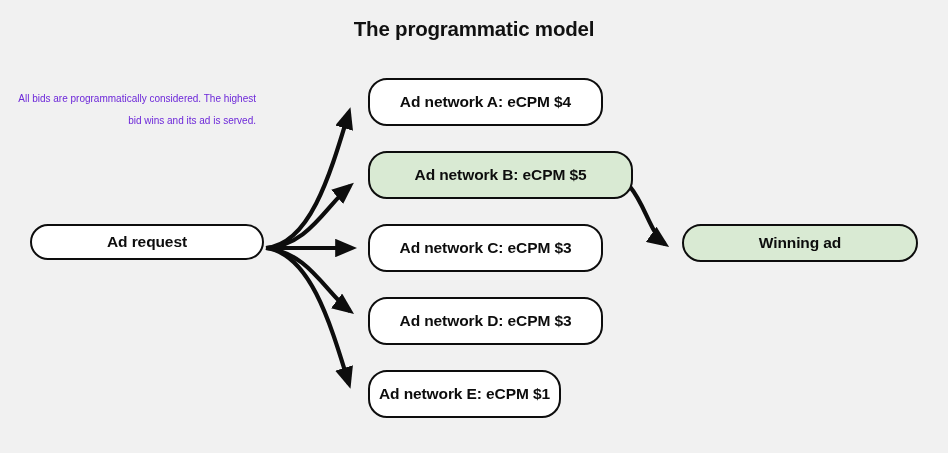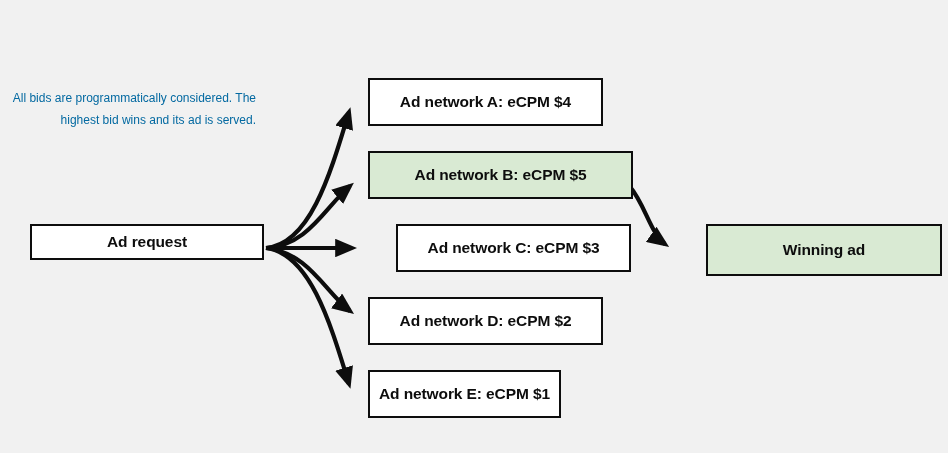--- a/index.html
+++ b/index.html
@@ -23,21 +23,21 @@
     left: 0;
     top: 0;
     width: 948px;
     height: 453px;
     pointer-events: none;
   }
   .node {
     position: absolute;
     box-sizing: border-box;
     border: 2px solid #0d0d0d;
-    border-radius: 0;
+    border-radius: 19px;
     background: #ffffff;
     display: flex;
     align-items: center;
     justify-content: center;
     font-weight: bold;
     font-size: 15.5px;
     color: #0d0d0d;
     letter-spacing: -0.1px;
     line-height: 1;
   }
@@ -54,38 +54,39 @@
     font-weight: bold;
     color: #111111;
     letter-spacing: -0.2px;
   }
   #caption {
     position: absolute;
     left: 8px;
     top: 88px;
     width: 248px;
     text-align: right;
-    font-size: 12px;
+    font-size: 10px;
     line-height: 21.5px;
-    color: #0369a1;
+    color: #6d28d9;
     font-weight: normal;
   }
   #node-ad-request { left: 30px;  top: 224px; width: 234px; height: 36px; }
   #node-network-a  { left: 368px; top: 78px;  width: 235px; height: 48px; }
   #node-network-b  { left: 368px; top: 151px; width: 265px; height: 48px; }
-  #node-network-c  { left: 368px; top: 224px; width: 235px; height: 48px; margin-left: 28px; }
+  #node-network-c  { left: 368px; top: 224px; width: 235px; height: 48px; }
   #node-network-d  { left: 368px; top: 297px; width: 235px; height: 48px; }
   #node-network-e  { left: 368px; top: 370px; width: 193px; height: 48px; }
-  #node-winning-ad { left: 706px; top: 224px; width: 236px; height: 52px; }
+  #node-winning-ad { left: 682px; top: 224px; width: 236px; height: 38px; }
 </style>
 </head>
 <body>
 
 <div id="canvas">
 
+  <div id="page-title">The programmatic model</div>
 
   <div id="caption">All bids are programmatically considered. The highest bid wins and its ad is served.</div>
 
   <svg id="arrow-layer" viewBox="0 0 948 453">
     <defs>
       <marker id="head" markerWidth="5.2" markerHeight="4.4" refX="4.0" refY="2.2" orient="auto" markerUnits="strokeWidth">
         <path d="M 0 0 L 5.2 2.2 L 0 4.4 z" fill="#0d0d0d"></path>
       </marker>
     </defs>
     <g fill="none" stroke="#0d0d0d" stroke-width="4.2" stroke-linecap="butt" marker-end="url(#head)">
@@ -108,21 +109,21 @@
 
   <div class="node green" id="node-network-b">
     <span>Ad network B: eCPM $5</span>
   </div>
 
   <div class="node" id="node-network-c">
     <span>Ad network C: eCPM $3</span>
   </div>
 
   <div class="node" id="node-network-d">
-    <span>Ad network D: eCPM $2</span>
+    <span>Ad network D: eCPM $3</span>
   </div>
 
   <div class="node" id="node-network-e">
     <span>Ad network E: eCPM $1</span>
   </div>
 
   <div class="node green" id="node-winning-ad">
     <span>Winning ad</span>
   </div>
 

